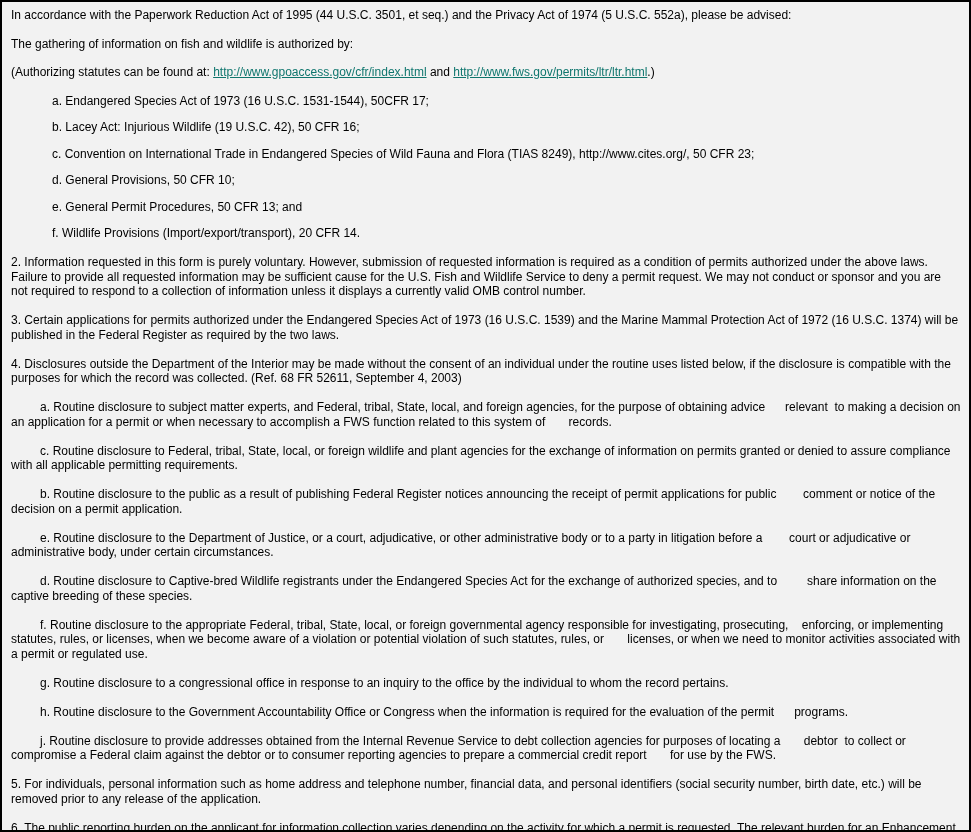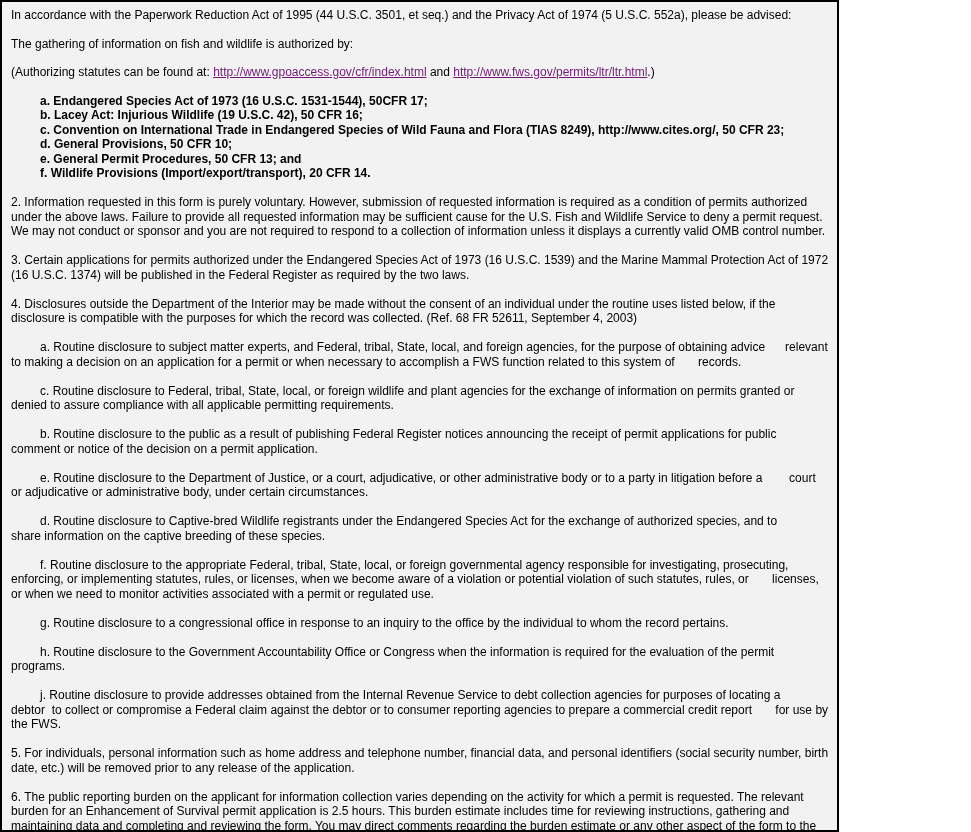--- a/index.html
+++ b/index.html
@@ -1,21 +1,21 @@
 <!DOCTYPE html>
 <html><head>
 <meta charset="utf-8">
 <style>
   html, body {
     margin: 0;
     padding: 0;
     background: #ffffff;
   }
   .doc {
-    width: 839px;
+    width: 971px;
     height: 832px;
     box-sizing: border-box;
     background: #f2f2f2;
     border: 2px solid #000000;
     padding: 6px 8px 6px 9px;
     font-family: "Liberation Sans", sans-serif;
     font-size: 12px;
     line-height: 14.5px;
     color: #000000;
     overflow: hidden;
@@ -24,32 +24,31 @@
     margin: 0 0 14.5px 0;
     white-space: pre-wrap;
   }
   .para.tight {
     margin-bottom: 13px;
   }
   .statutes {
     margin: 0 0 14.5px 0;
   }
   .statute {
-    margin: 0;
+    margin: 12px;
     text-indent: 29px;
     white-space: pre-wrap;
-    font-weight: bold;
   }
   .sub {
     margin: 0 0 14.5px 0;
     text-indent: 29px;
     white-space: pre-wrap;
   }
   .link {
-    color: #701a75;
+    color: #0f766e;
     text-decoration: underline;
     cursor: pointer;
   }
   .para:last-child {
     margin-bottom: 16px;
   }
 </style>
 </head>
 <body>
 

